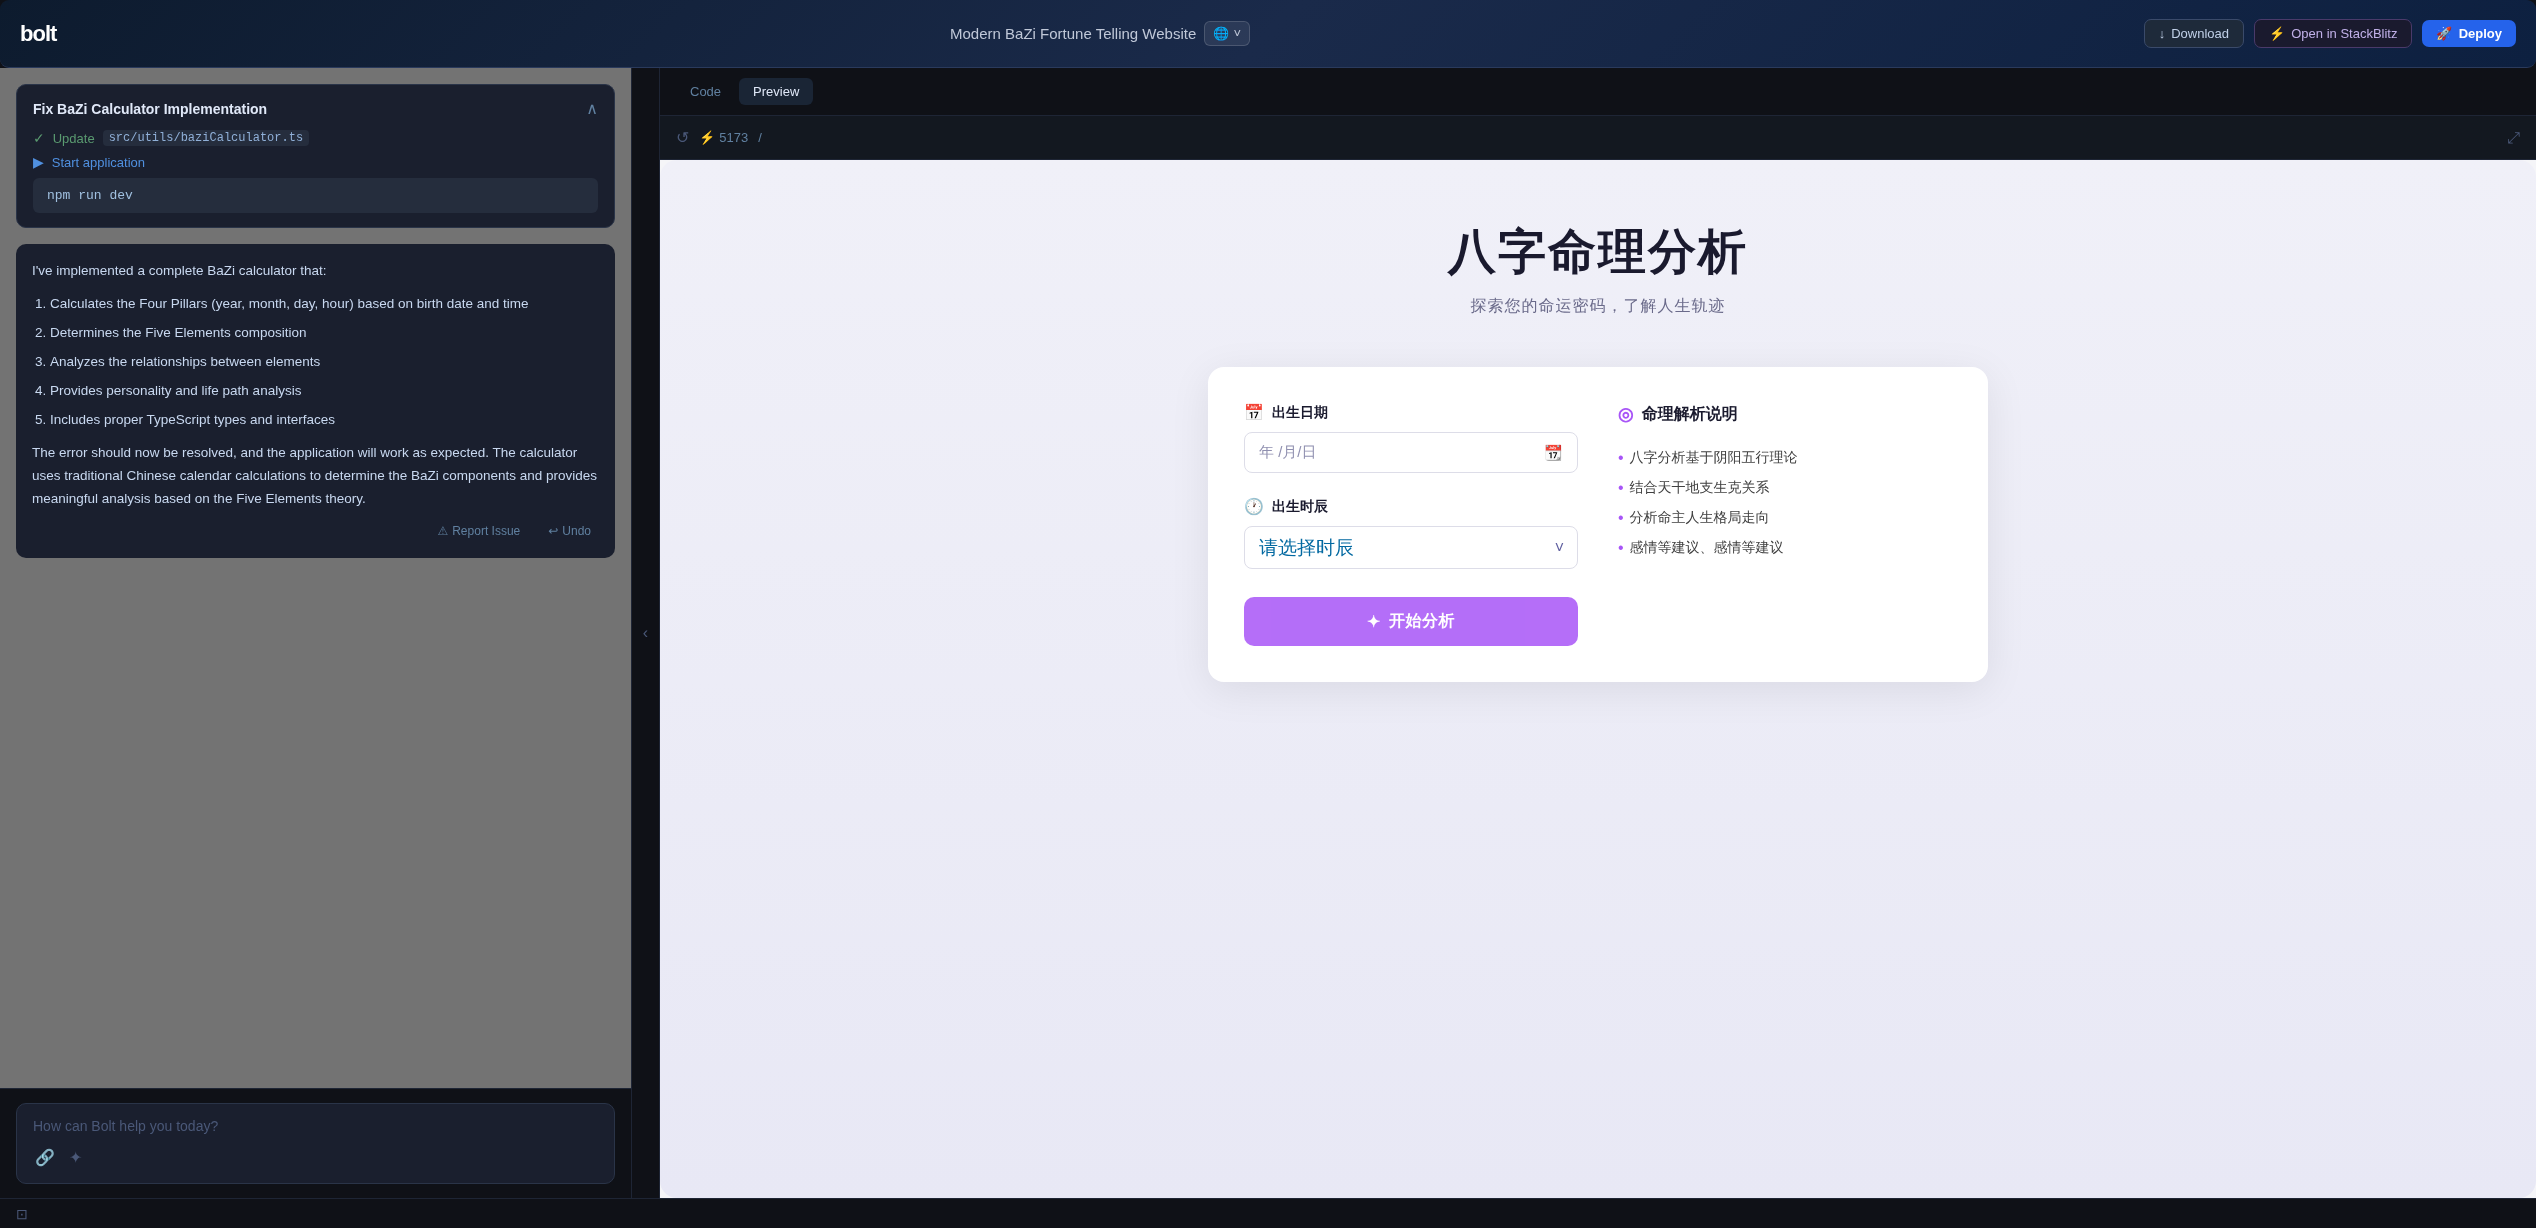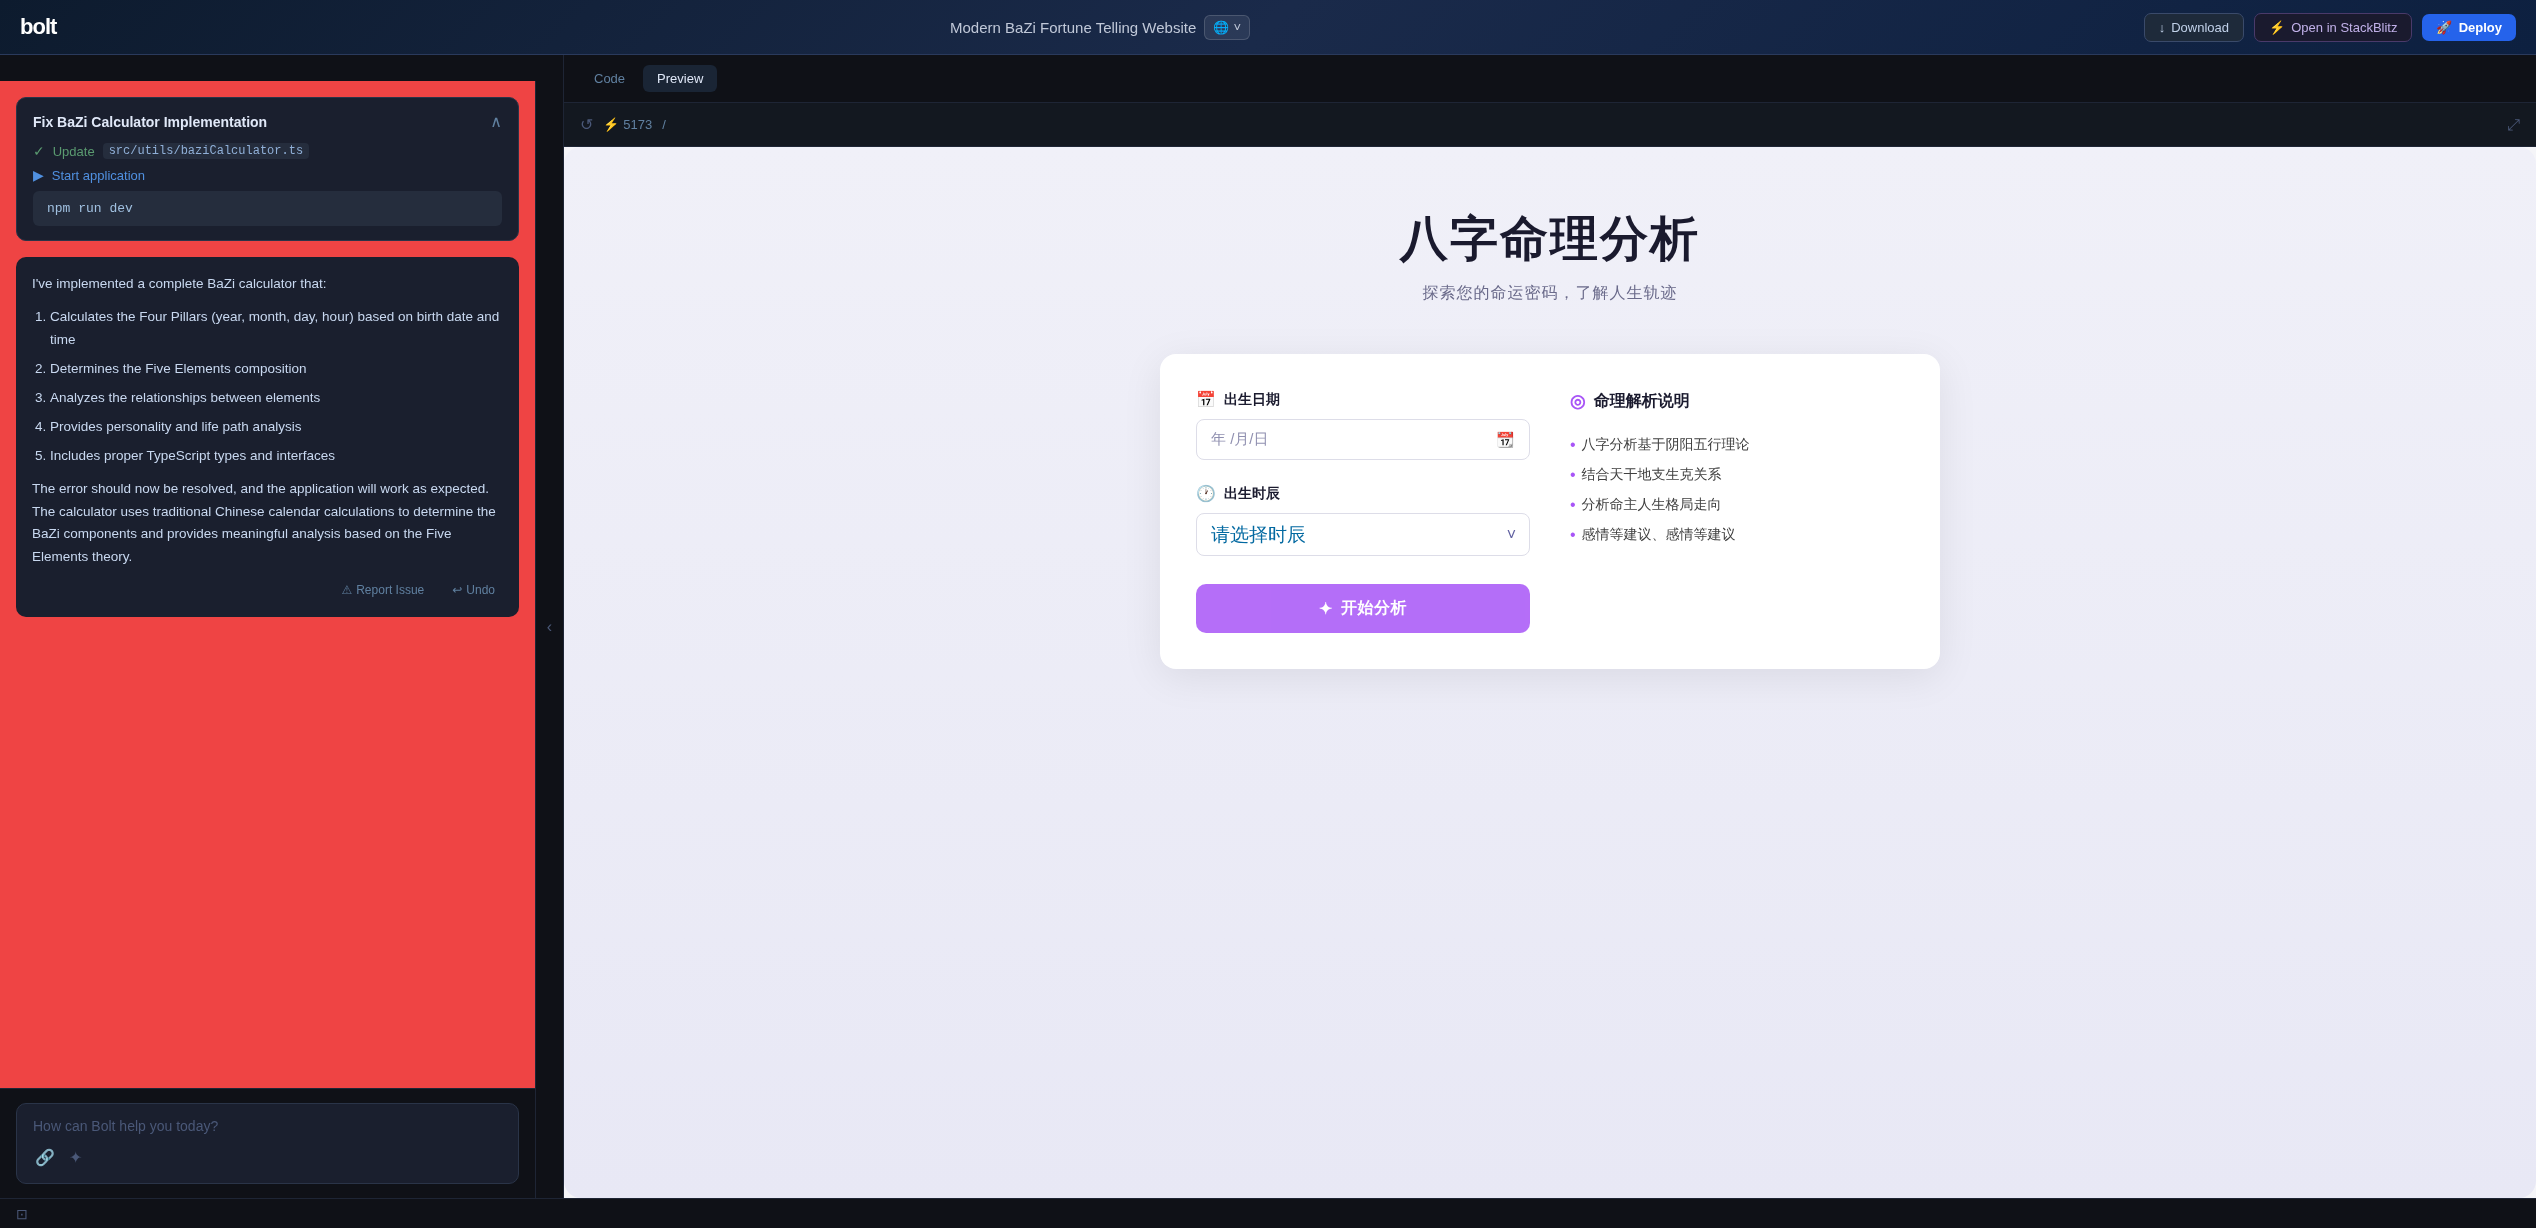--- a/index.html
+++ b/index.html
@@ -13,23 +13,24 @@
       flex-direction: column;
     }
 
     
     .top-nav {
       display: flex;
       align-items: center;
       justify-content: space-between;
       background: linear-gradient(135deg, #0d1b2e 0%, #1a2a4a 50%, #0d2040 100%);
       padding: 0 20px;
-      height: 55px;
+      height: 68px;
       flex-shrink: 0;
       border-bottom: 1px solid #2a3a5c;
+      border-radius: 9px;
     }
     .nav-logo {
       font-size: 22px;
       font-weight: 800;
       color: #fff;
       letter-spacing: -1px;
     }
     .nav-center {
       display: flex;
       align-items: center;
@@ -94,28 +95,27 @@
 
     
     .main-content {
       display: flex;
       flex: 1;
       overflow: hidden;
     }
 
     
     .left-panel {
-      width: 536px;
+      width: 632px;
       flex-shrink: 0;
-      background: #ef4444;
+      background: #737373;
       display: flex;
       flex-direction: column;
       border-right: 1px solid #1e2535;
       overflow: hidden;
-      margin-top: 26px;
     }
 
     .chat-scroll {
       flex: 1;
       overflow-y: auto;
       padding: 16px 16px 0 16px;
     }
 
     
     .task-card {

